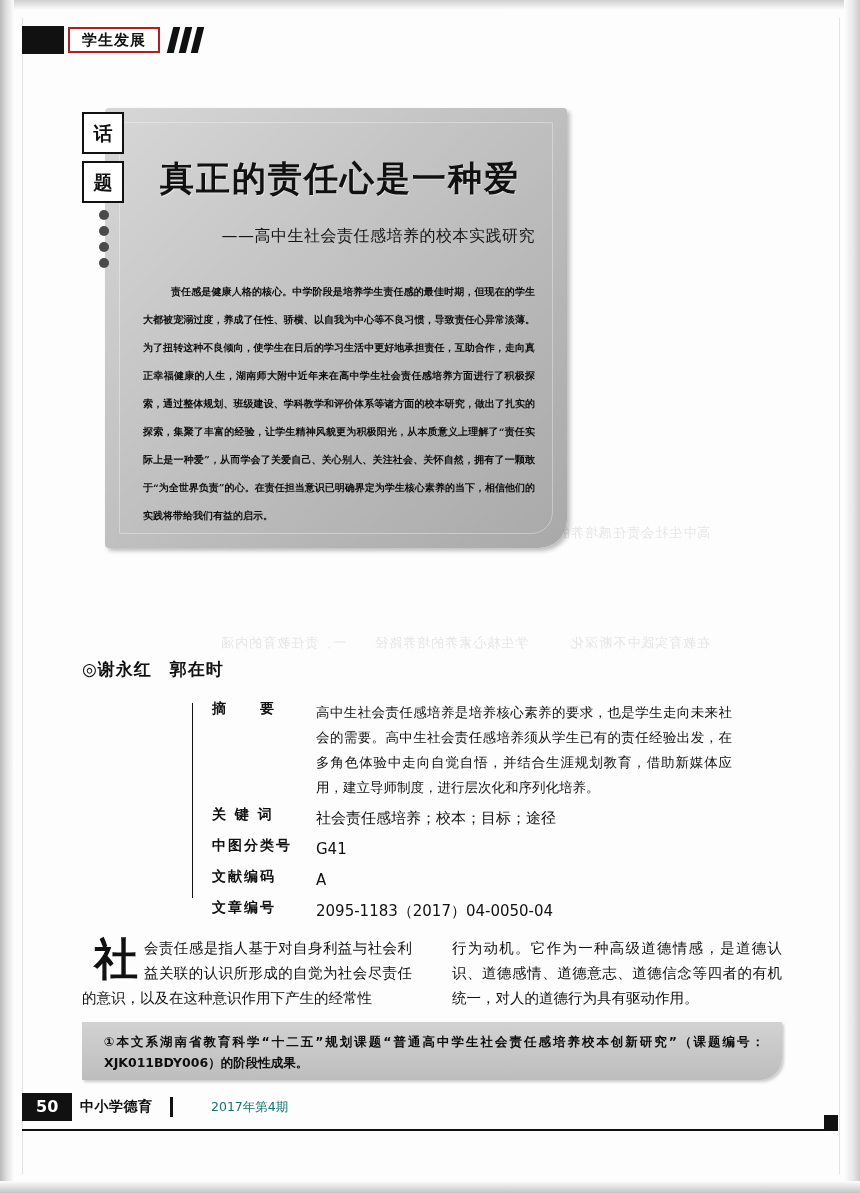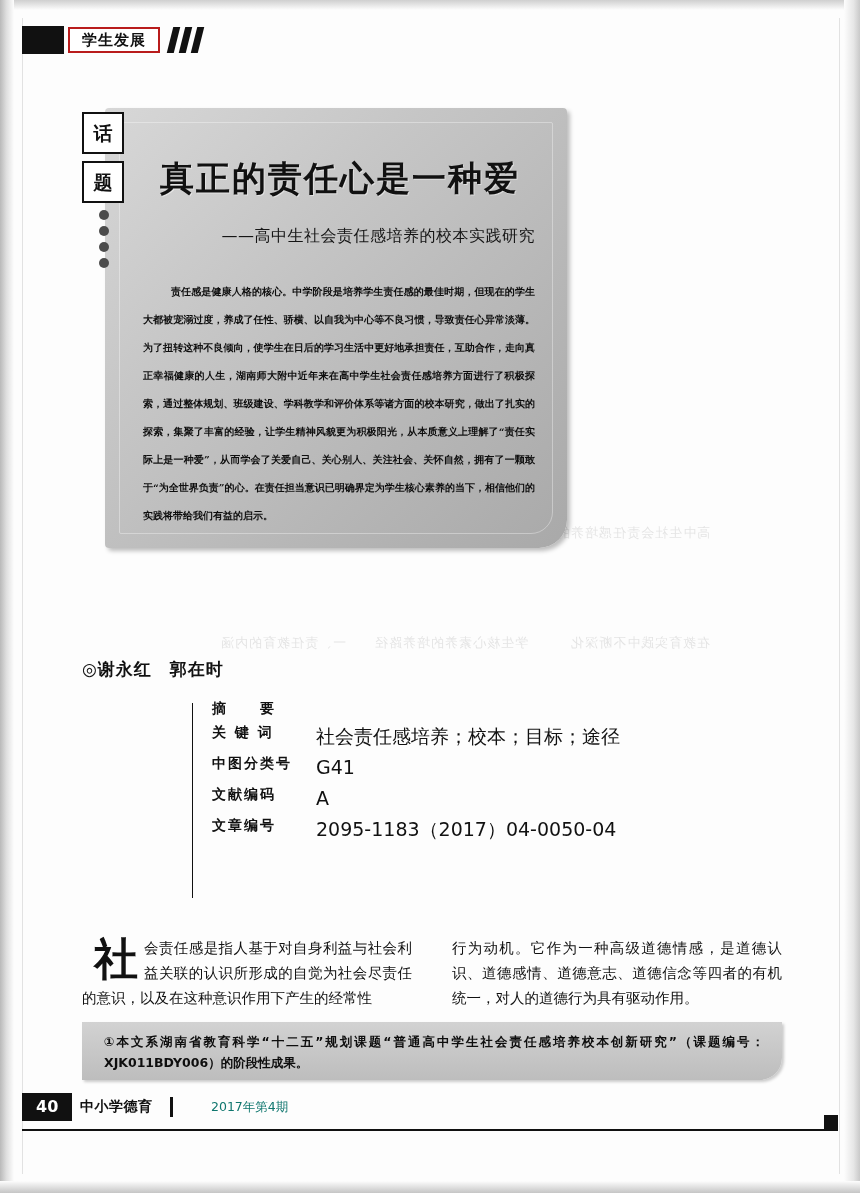--- a/index.html
+++ b/index.html
@@ -218,21 +218,21 @@
     font-size: 14px;
     font-weight: bold;
     color: #111;
     text-align: justify;
     letter-spacing: 2px;
     padding-right: 14px;
     box-sizing: border-box;
   }
   .meta-value {
     flex: 1;
-    font-size: 19px;
+    font-size: 15px;
     line-height: 25px;
     color: #111;
     text-align: justify;
     font-family: "DejaVu Sans", "Liberation Sans", sans-serif;
   }
   .meta-value.abstract {
     font-size: 13.5px;
     line-height: 25px;
   }
 
@@ -392,20 +392,21 @@
     <div class="dot"></div>
     <div class="dot"></div>
   </div>
 
   <div class="art-authors">◎谢永红　郭在时</div>
 
   <div class="meta-divider"></div>
   <div class="meta">
     <div class="meta-row">
       <div class="meta-label">摘　　要</div>
+      <div class="meta-value abstract">高中生社会责任感培养是培养核心素养的要求，也是学生走向未来社会的需要。高中生社会责任感培养须从学生已有的责任经验出发，在多角色体验中走向自觉自悟，并结合生涯规划教育，借助新媒体应用，建立导师制度，进行层次化和序列化培养。</div>
     </div>
     <div class="meta-row">
       <div class="meta-label">关 键 词</div>
       <div class="meta-value">社会责任感培养；校本；目标；途径</div>
     </div>
     <div class="meta-row">
       <div class="meta-label">中图分类号</div>
       <div class="meta-value">G41</div>
     </div>
     <div class="meta-row">
@@ -428,19 +429,19 @@
   </div>
 
   <div class="footnote">
     <div class="footnote-text">①本文系湖南省教育科学“十二五”规划课题“普通高中学生社会责任感培养校本创新研究”（课题编号：XJK011BDY006）的阶段性成果。</div>
   </div>
 
   <div class="folio-rule"></div>
   <div class="folio-tick"></div>
   <div class="folio">
     <div class="folio-block"></div>
-    <div class="folio-num">40</div>
+    <div class="folio-num">50</div>
     <div class="folio-journal">中小学德育</div>
     <div class="folio-bar"></div>
     <div class="folio-issue">2017年第4期</div>
   </div>
 
 </div>
 
 </body></html>

